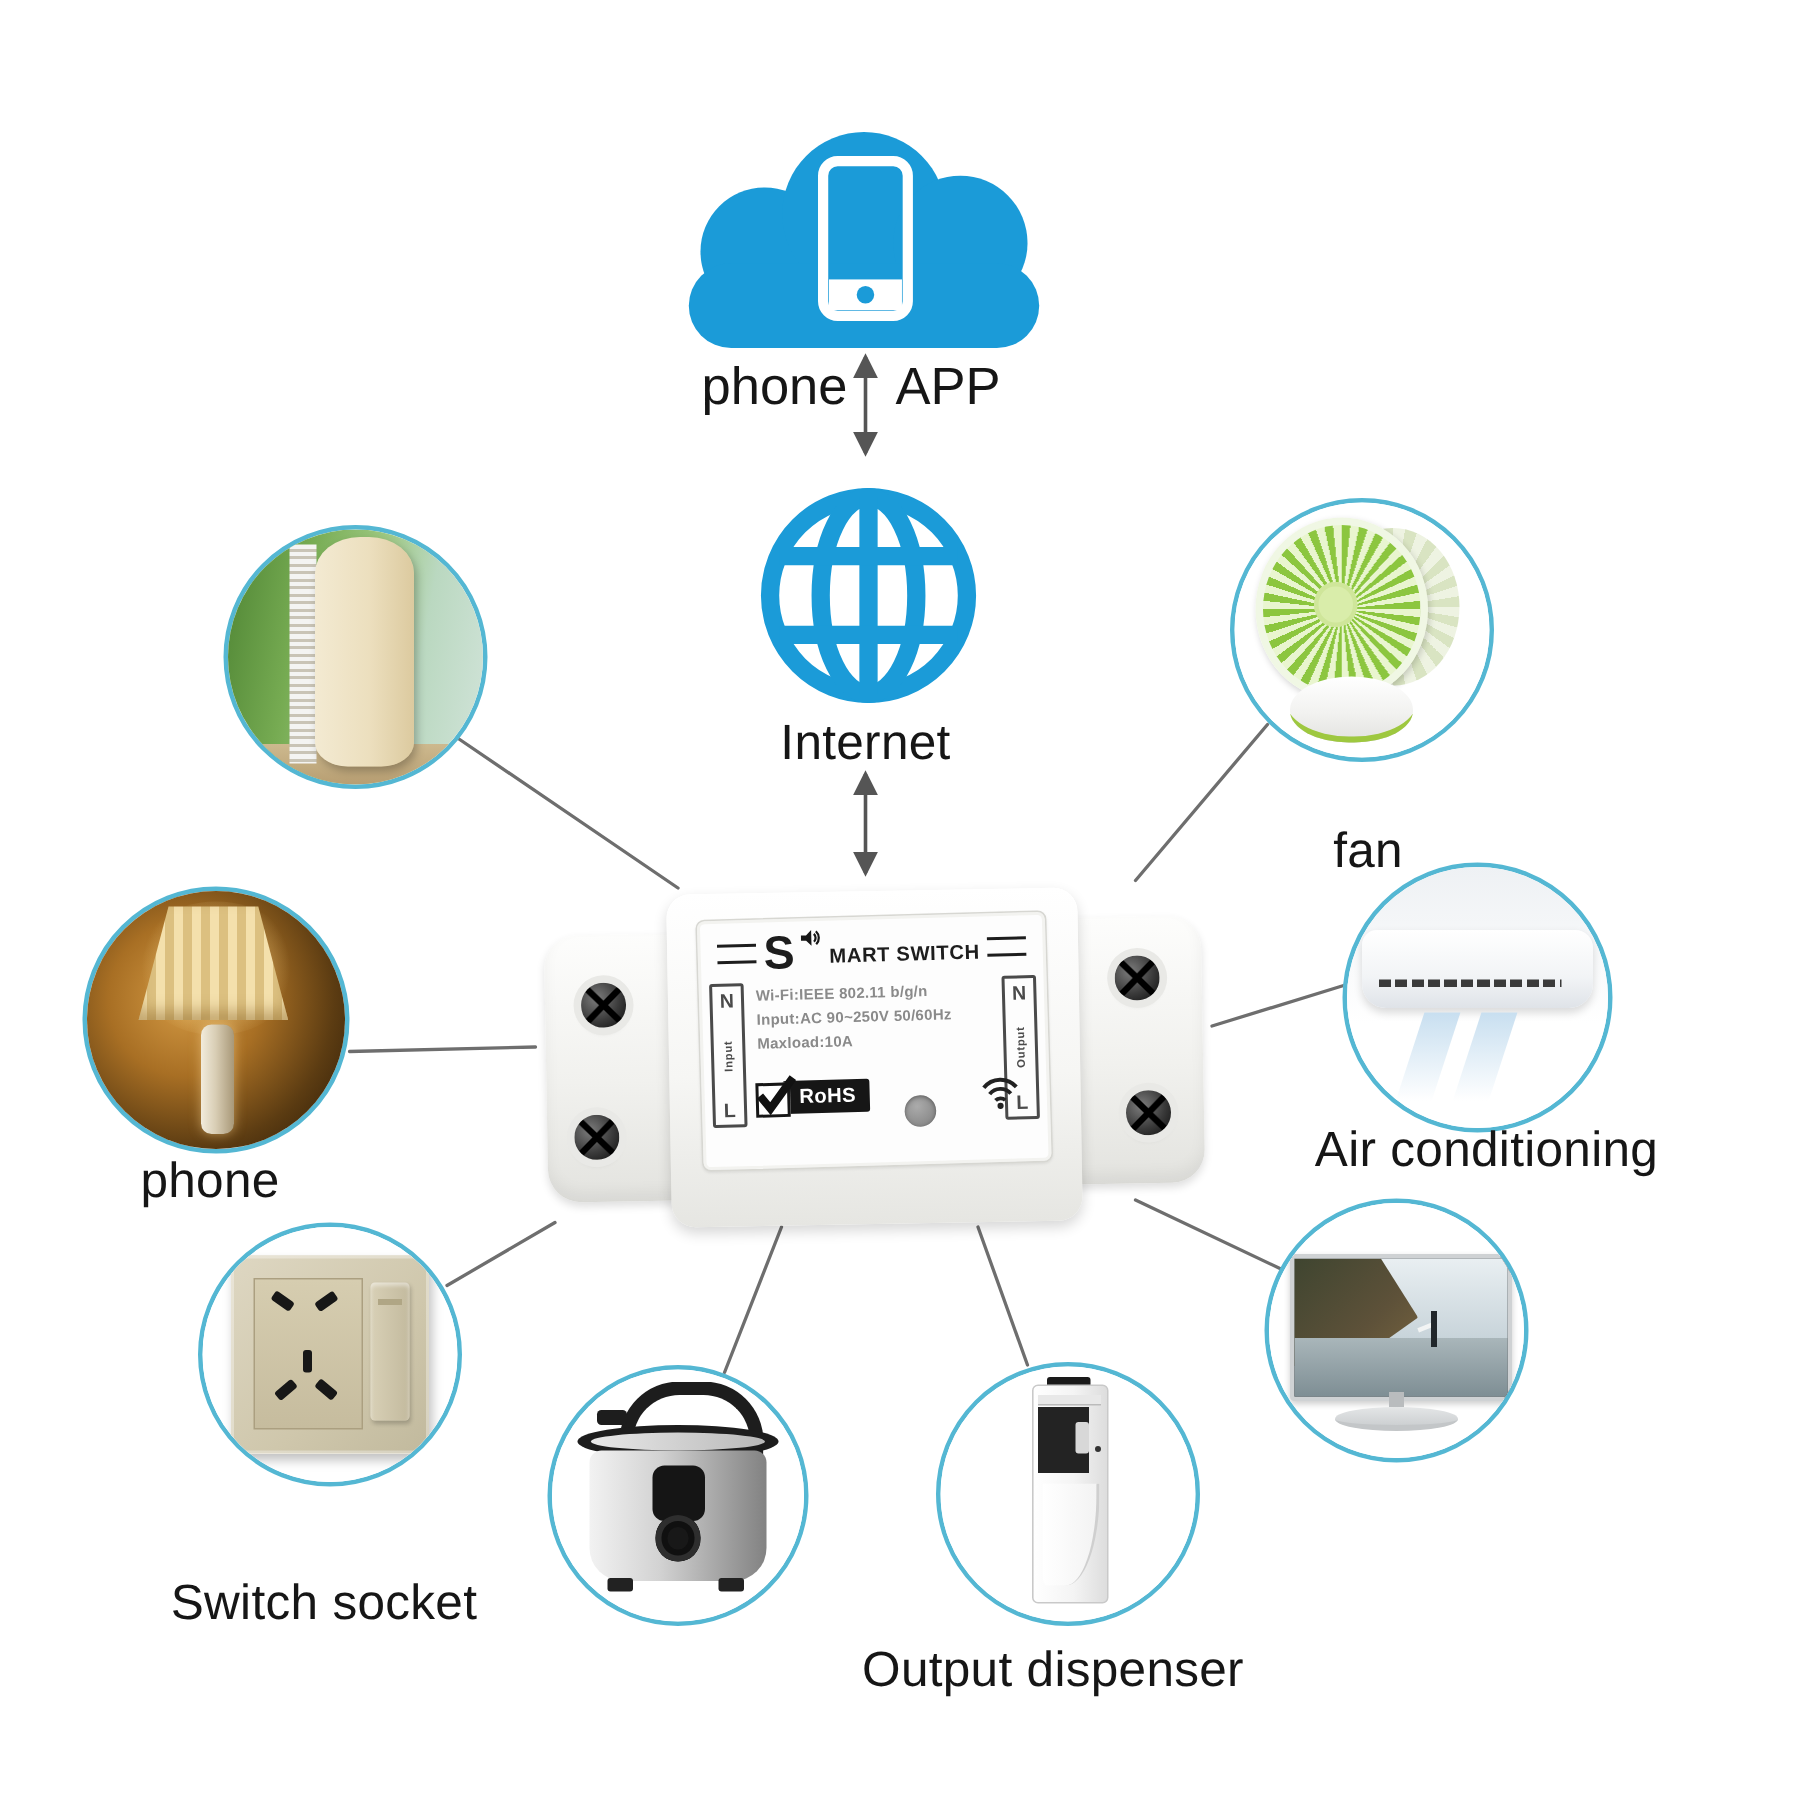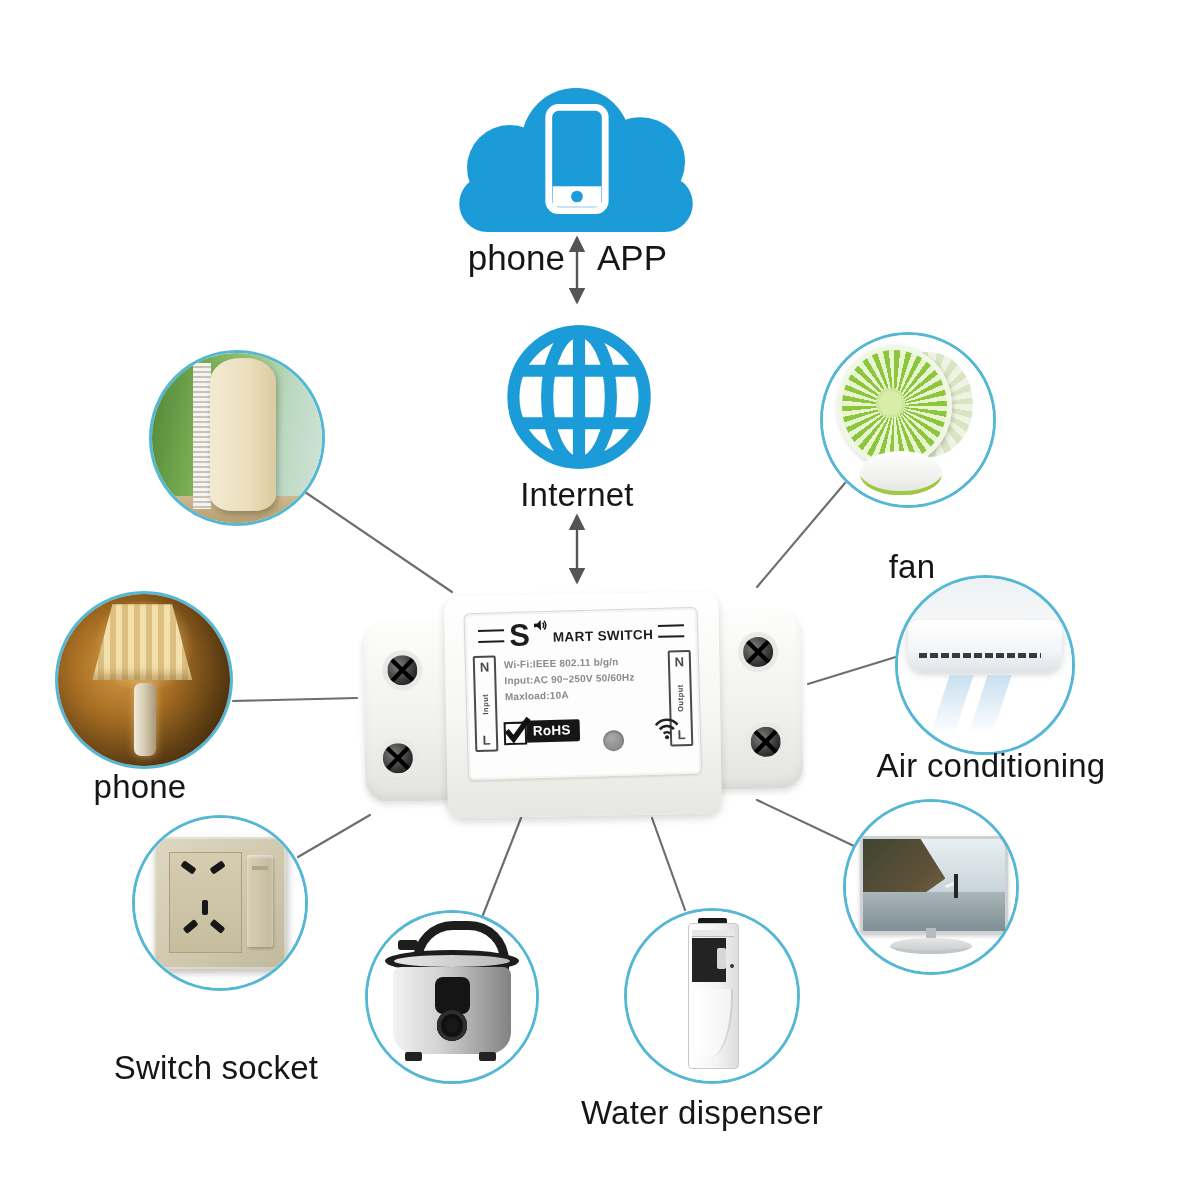--- a/index.html
+++ b/index.html
@@ -374,15 +374,15 @@
     <div class="photo p-water">
       <div class="wd-cap"></div>
       <div class="wd-body"></div>
       <div class="wd-top"></div>
       <div class="wd-panel"></div>
       <div class="wd-tray"></div>
       <div class="wd-dot"></div>
       <div class="wd-curve"></div>
     </div>
   </div>
-  <div class="caption" style="left:572px;top:1094px;width:260px">Water dispenser</div>
+  <div class="caption" style="left:572px;top:1094px;width:260px">Output dispenser</div>
 
 </div>
 
 </body></html>

